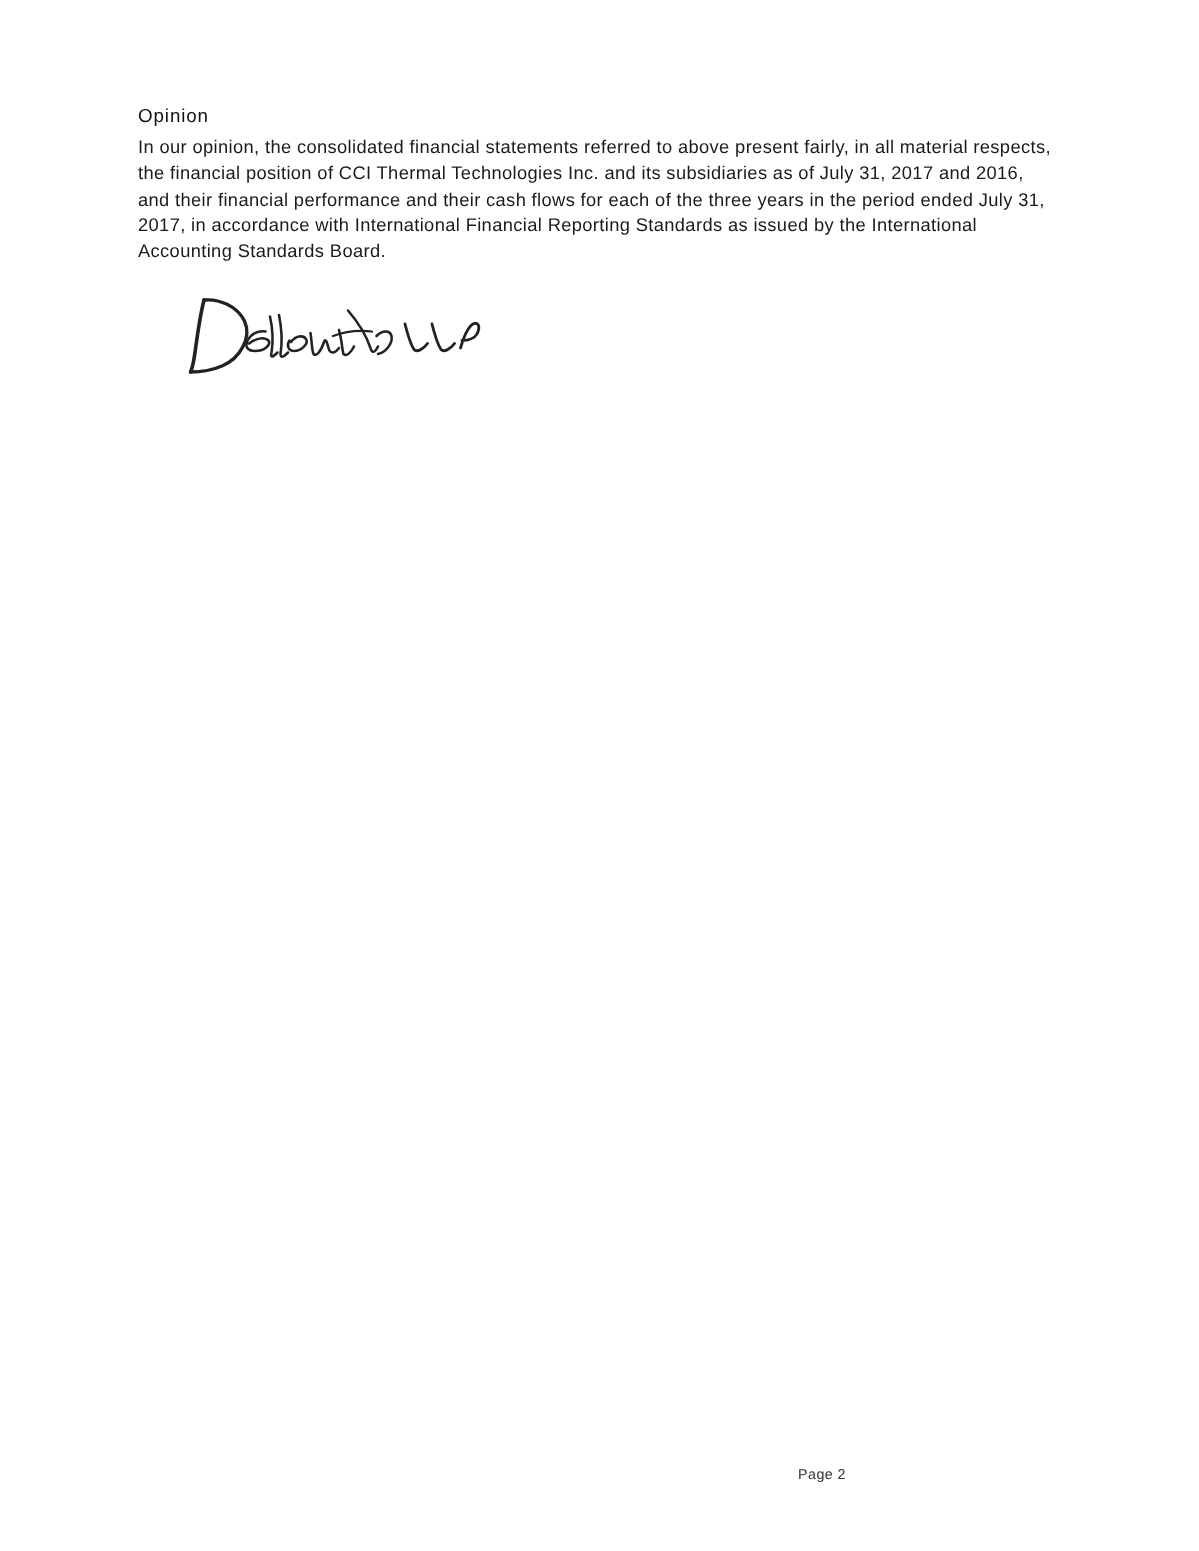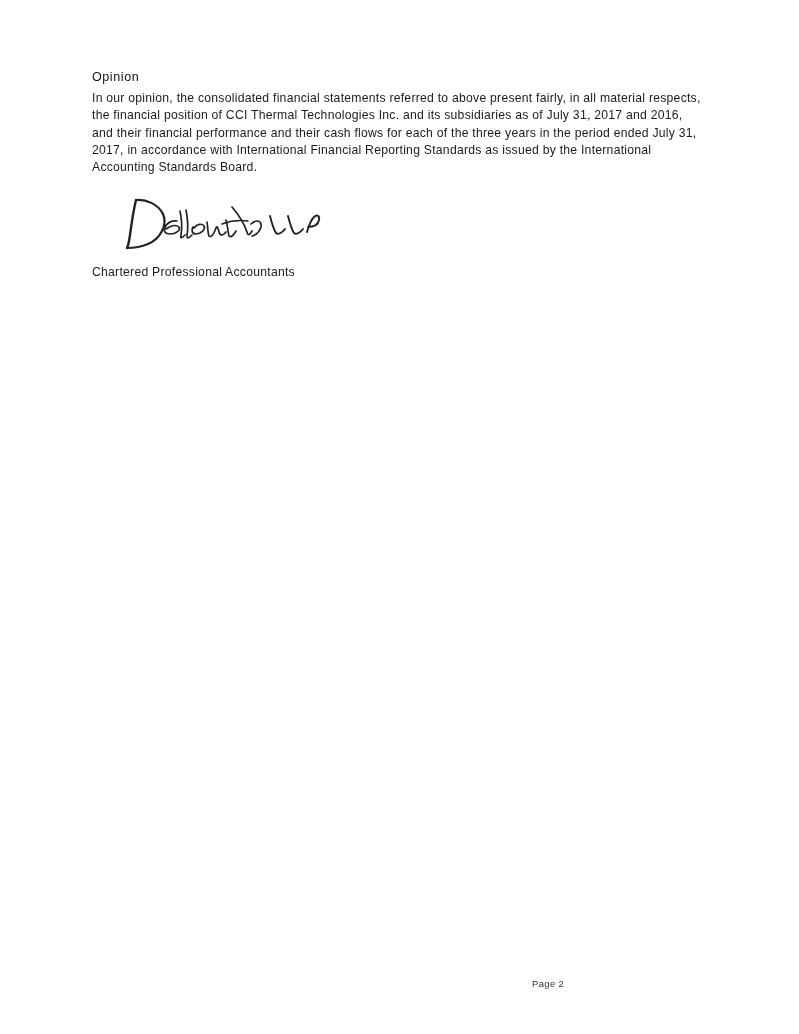--- a/index.html
+++ b/index.html
@@ -105,21 +105,20 @@
           <path d="M114 34 C122 31, 132 30, 140 31" stroke-width="1.5"></path>
           <path d="M143 34 C147 30, 152 30, 153 34 C154 39, 149 45, 144 46" stroke-width="1.7"></path>
           <path d="M162 26 C164 34, 166 40, 168 43 C170 45, 174 43, 177 39" stroke-width="1.9"></path>
           <path d="M180 26 C182 34, 184 40, 186 43 C188 45, 192 43, 195 39" stroke-width="1.9"></path>
           <path d="M199 42 C201 35, 203 30, 206 27 C209 24, 212 26, 211 30 C210 35, 205 37, 200 37" stroke-width="1.9"></path>
         </g>
       </svg>
     </div>
 
     <div class="signoff">
-      <div class="signoff-line">Chartered Professional Accountants</div>
     </div>
 
   </div>
 
   <div class="page-footer">
     <span class="page-number">Page 2</span>
   </div>
 
 </div>
 

